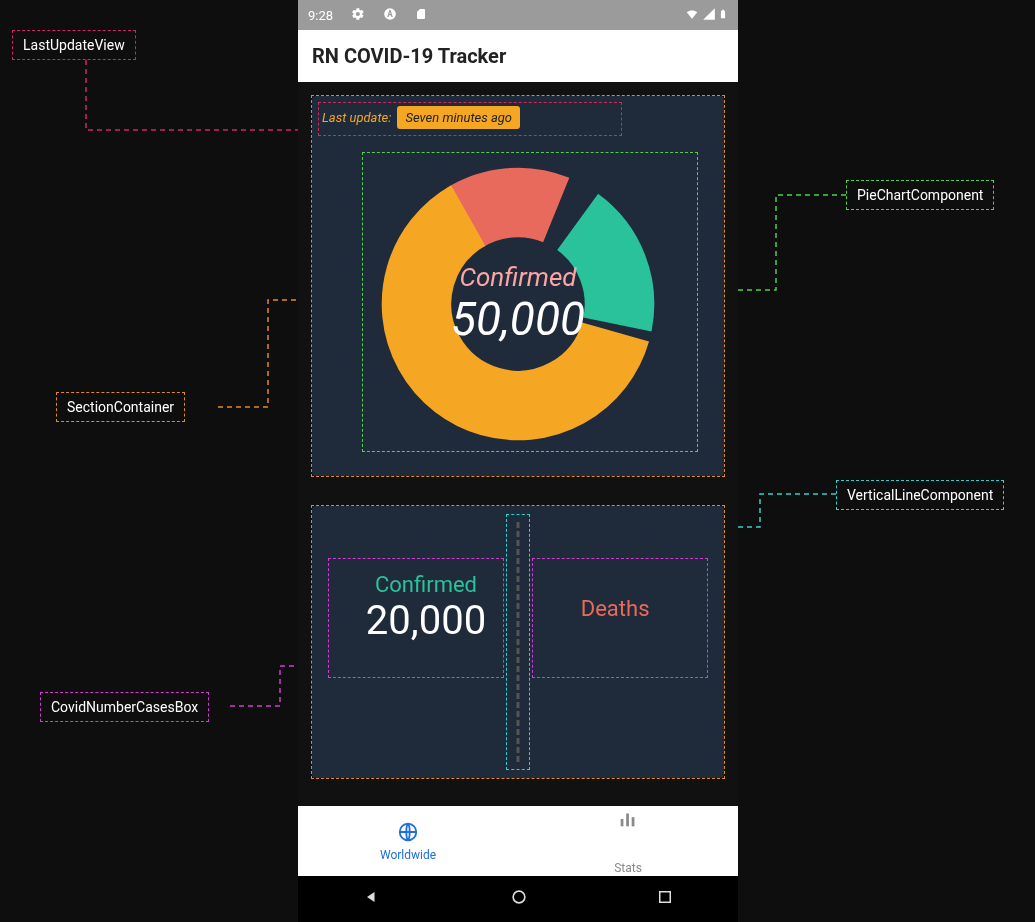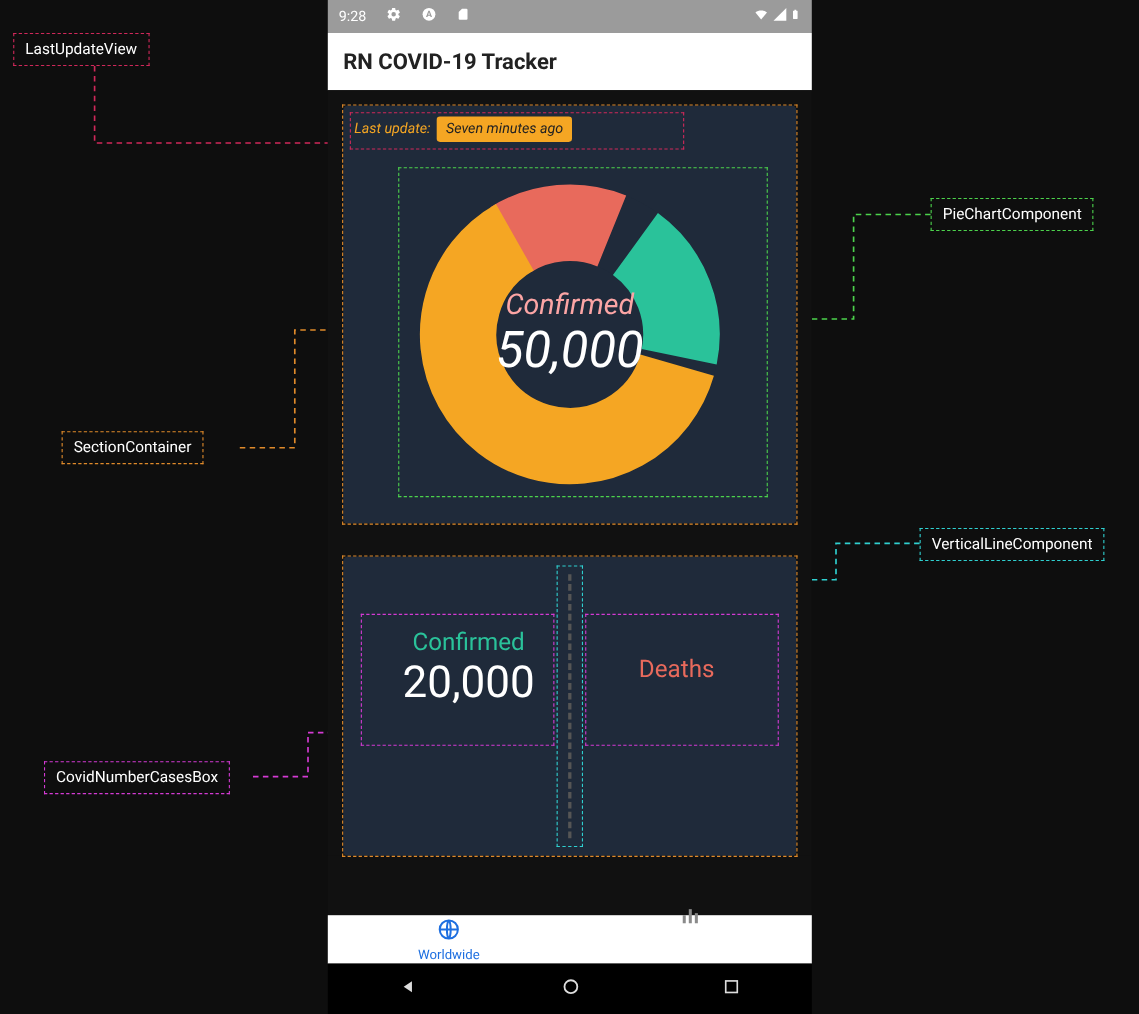--- a/index.html
+++ b/index.html
@@ -122,21 +122,21 @@
     position:absolute;
     left:50%; top:16px;
     transform:translateX(-50%);
   }
 
   
   .tab-bar {
     position:absolute;
     left:0; right:0;
     bottom: 46px;
-    height: 44px;
+    height: 70px;
     background:#fff;
     display:flex;
   }
   .tab { flex:1; display:flex; flex-direction:column; align-items:center; justify-content:center; font-size:12px; gap:2px;}
   .tab.active { color:#1e6fe0; }
   .tab.inactive { color:#8a8a8a;gap:28px; }
 
   
   .android-nav {
     position:absolute; left:0; right:0; bottom:0;

